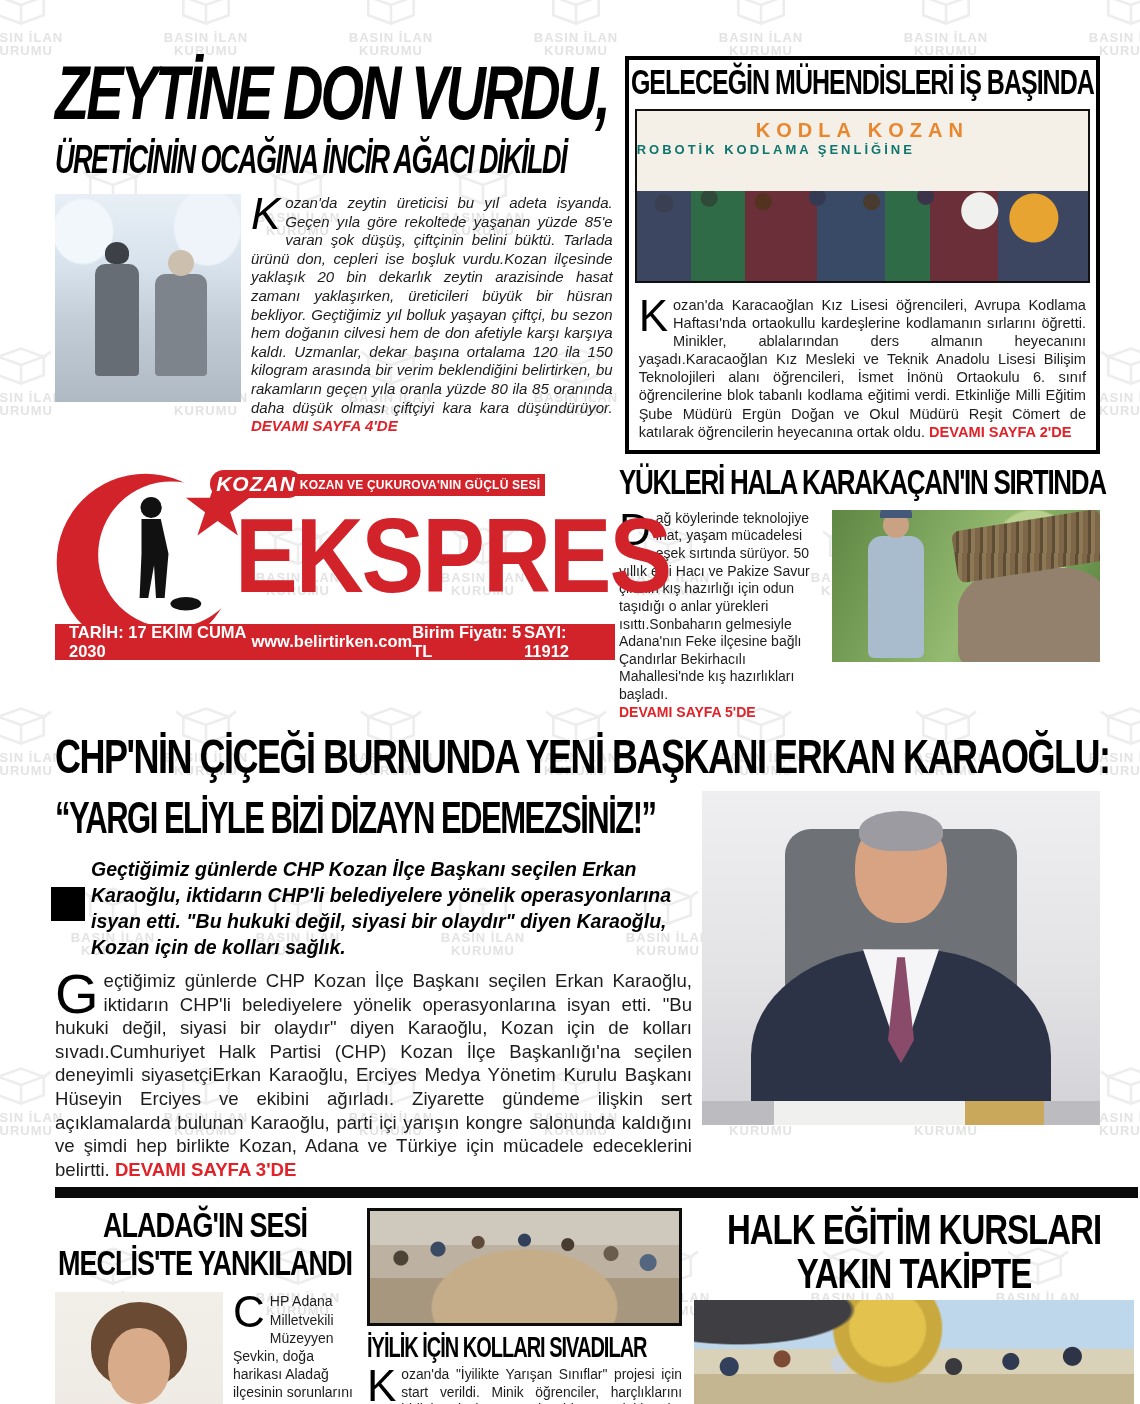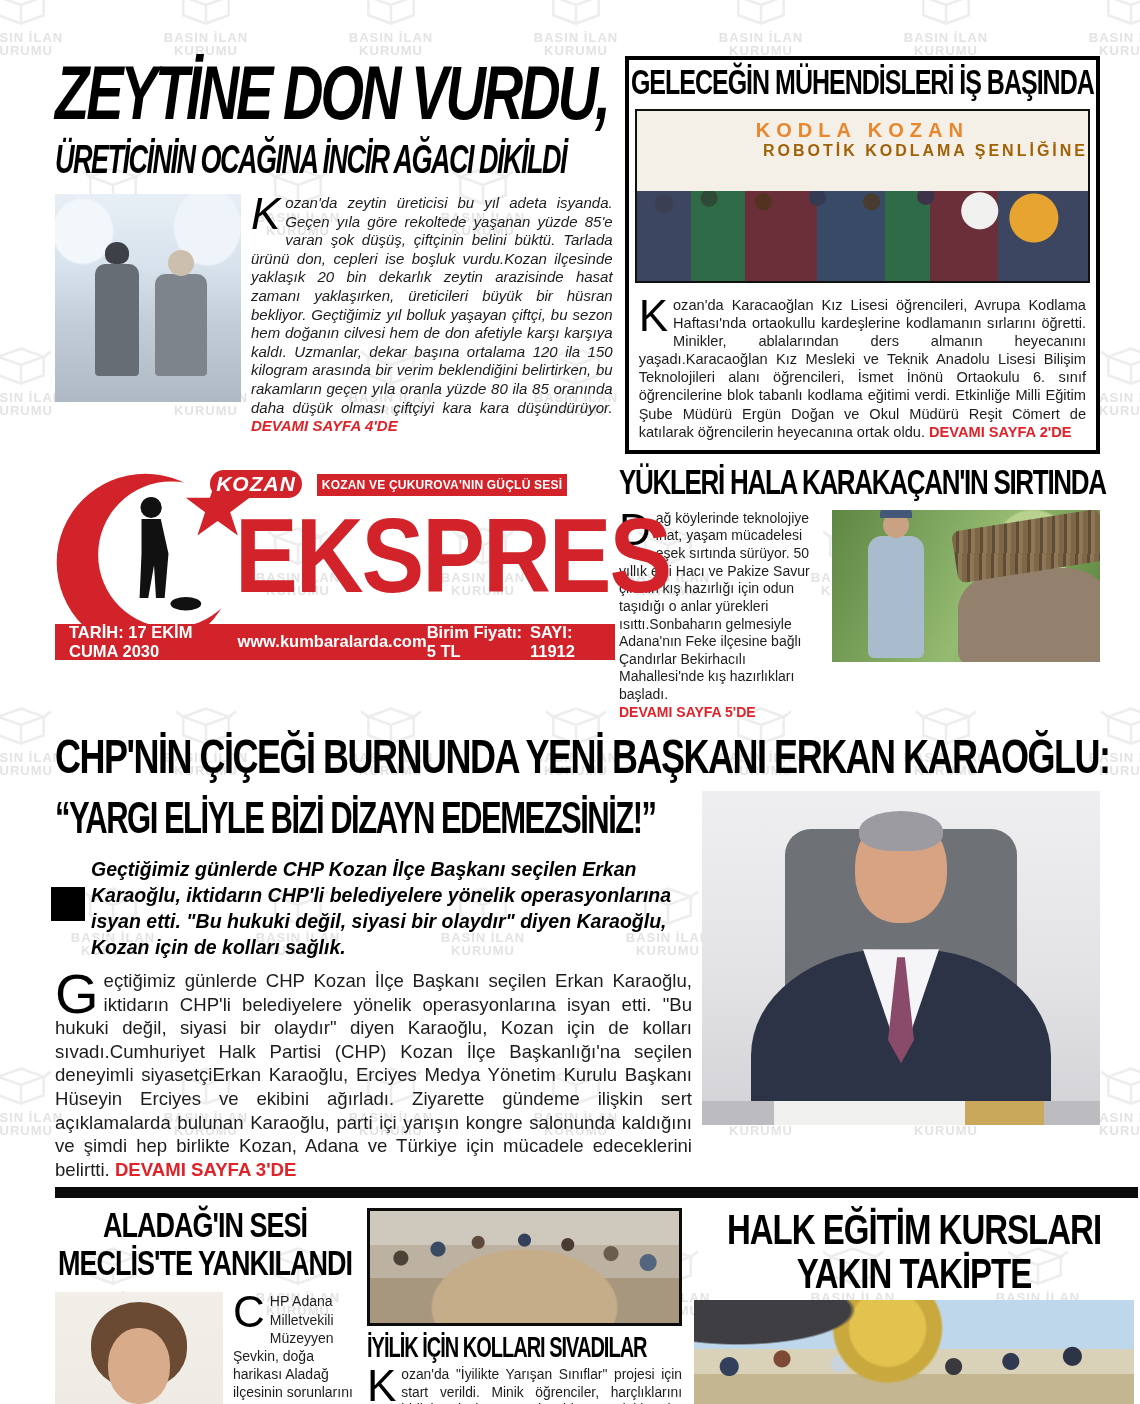--- a/index.html
+++ b/index.html
@@ -36,40 +36,40 @@
   .fig{position:absolute;bottom:26px;border-radius:10px 10px 4px 4px;background:#666d75;}
   .fig-man{left:40px;width:44px;height:112px;}
   .fig-man::before{content:"";position:absolute;top:-22px;left:10px;width:24px;height:22px;border-radius:50% 50% 40% 40%;background:#3d4046;}
   .fig-woman{left:100px;width:52px;height:102px;background:#7d848c;}
   .fig-woman::before{content:"";position:absolute;top:-24px;left:13px;width:26px;height:26px;border-radius:50%;background:#cdbfae;}
   .tr{width:471px;border:4px solid #000;background:#fff;}
   .hl-kodla{height:40px;padding-top:5px;text-align:center;}
   .hl-kodla span{font-size:25px;letter-spacing:-1px;transform:scale(1,1.4);transform-origin:center top;}
   .kodla{height:170px;margin:4px 6px 6px 6px;border:2px solid #111;background:#f4f0e8;}
   .kodla-t1{margin-top:8px;text-align:center;font-weight:bold;font-size:20px;letter-spacing:6px;color:#e8872e;}
-  .kodla-t2{text-align:right;font-weight:bold;font-size:16px;letter-spacing:3px;color:#a16207;}
+  .kodla-t2{text-align:left;font-weight:bold;font-size:13px;letter-spacing:3px;color:#0f766e;}
   .crowd{position:absolute;left:0;right:0;bottom:0;height:90px;
      background:radial-gradient(circle at 6% 14%,#3b3f52 0 9px,transparent 10px),
         radial-gradient(circle at 16% 8%,#2f4a38 0 8px,transparent 9px),
         radial-gradient(circle at 28% 12%,#53321f 0 8px,transparent 9px),
         radial-gradient(circle at 40% 7%,#333a52 0 8px,transparent 9px),
         radial-gradient(circle at 52% 12%,#4a3b30 0 8px,transparent 9px),
         radial-gradient(circle at 64% 6%,#3d3348 0 8px,transparent 9px),
         radial-gradient(circle at 88% 30%,#e8a431 0 24px,transparent 25px),
         radial-gradient(circle at 76% 22%,#f0f0ee 0 18px,transparent 19px),
         linear-gradient(90deg,#3d4660 0 12%,#2f6b46 12% 24%,#6b2f3a 24% 40%,#394a66 40% 55%,#2f6b46 55% 65%,#6b2f3a 65% 80%,#3d4660 80% 100%);}
   .tr .art{padding:7px 10px 9px 10px;font-size:14.6px;}
   
   .mast-row{display:flex;gap:4px;margin-top:10px;}
   .masthead{position:relative;width:560px;height:196px;flex:none;}
   .crescent{position:absolute;left:-6px;top:-4px;width:212px;height:200px;}
   .kozan-pill{position:absolute;left:155px;top:6px;width:92px;height:28px;border-radius:14px;
       background:var(--brand-red,#d2232a);color:#fff;font-weight:bold;font-size:21px;letter-spacing:1px;
       text-align:center;line-height:28px;font-style:italic;}
-  .tagline{position:absolute;left:262px;top:10px;width:250px;height:22px;background:var(--brand-red,#d2232a);
+  .tagline{position:absolute;left:240px;top:10px;width:250px;height:22px;background:var(--brand-red,#d2232a);
       color:#fff;font-weight:bold;font-size:12px;text-align:center;line-height:22px;letter-spacing:.2px;}
   .ekspres{position:absolute;left:180px;top:40px;font-weight:bold;font-size:94px;letter-spacing:-2px;
       color:var(--brand-red,#d2232a);transform:scale(1,1.12);transform-origin:left top;line-height:1;}
   .info-bar{position:absolute;left:0;right:0;bottom:0;height:36px;background:var(--brand-red,#d2232a);
       color:#fff;font-weight:bold;font-size:16.5px;display:flex;align-items:center;justify-content:space-between;
       padding:0 14px;}
   .kara{flex:1;min-width:0;}
   .hl-kara{height:42px;}
   .hl-kara span{font-size:26px;letter-spacing:-1.3px;transform:scale(1,1.35);transform-origin:left top;}
   .kara-flex{display:flex;gap:8px;margin-top:4px;}
@@ -346,21 +346,21 @@
           <path fill="#d2232a" d="M175 14 L183 38 L208 38 L188 53 L196 77 L175 62 L154 77 L162 53 L142 38 L167 38 Z"></path>
           <circle cx="106" cy="48" r="11" fill="#111"></circle>
           <path fill="#111" d="M96 60 L116 60 L124 96 L120 142 L111 142 L109 108 L103 142 L94 142 L96 96 Z"></path>
           <ellipse cx="142" cy="148" rx="16" ry="7" fill="#111"></ellipse>
         </svg>
         <div class="kozan-pill">KOZAN</div>
         <div class="tagline">KOZAN VE ÇUKUROVA'NIN GÜÇLÜ SESİ</div>
         <div class="ekspres">EKSPRES</div>
         <div class="info-bar">
           <span>TARİH: 17 EKİM  CUMA   2030</span>
-          <span>www.kumbaralarda.com</span>
+          <span>www.belirtirken.com</span>
           <span>Birim Fiyatı: 5 TL</span>
           <span>SAYI: 11912</span>
         </div>
       </div>
 
       <div class="kara">
         <div class="hl hl-kara"><span>YÜKLERİ HALA KARAKAÇAN'IN SIRTINDA</span></div>
         <div class="kara-flex">
           <p class="art kara-txt"><span class="dropcap">D</span><span>ağ köylerinde teknolojiye inat, yaşam mücadelesi eşek sırtında sürüyor. 50 yıllık evli Hacı ve Pakize Savur çiftinin kış hazırlığı için odun taşıdığı o anlar yürekleri ısıttı.Sonbaharın gelmesiyle Adana'nın Feke ilçesine bağlı Çandırlar Bekirhacılı Mahallesi'nde kış hazırlıkları başladı.</span><br><span class="cont">DEVAMI SAYFA 5'DE</span></p>
           <div class="photo donkey">

